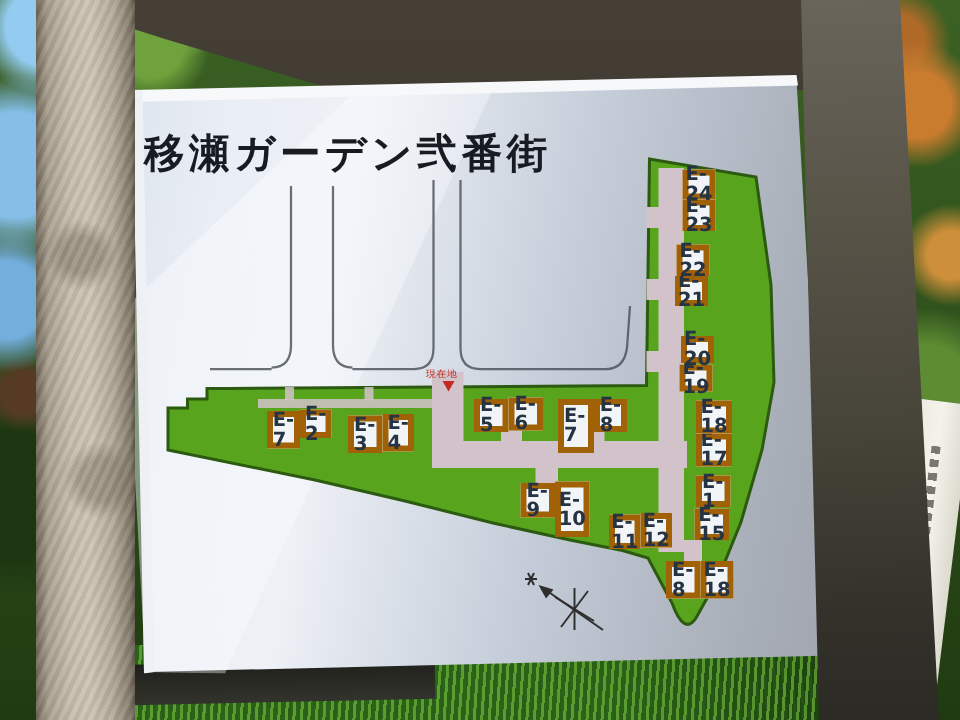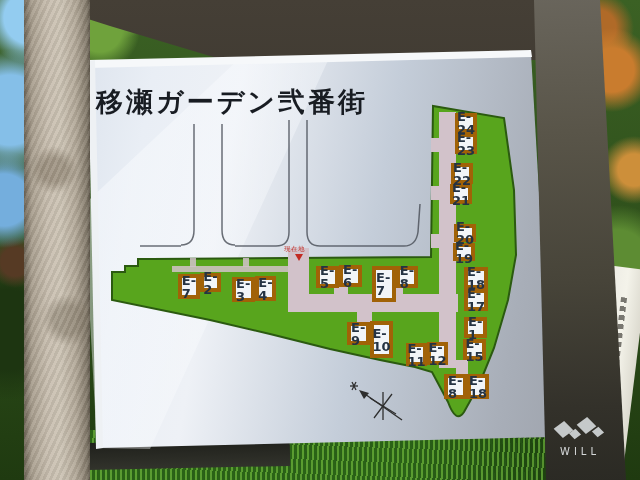--- a/index.html
+++ b/index.html
@@ -165,25 +165,16 @@
   <div class="bb" style="left:464px;top:289px;width:24px;height:22px">E-17</div>
   <div class="bb" style="left:464px;top:267px;width:24px;height:22px">E-18</div>
   <div class="bb" style="left:453px;top:243px;width:22px;height:18px">E-19</div>
   <div class="bb" style="left:454px;top:224px;width:22px;height:18px">E-20</div>
   <div class="bb" style="left:450px;top:184px;width:22px;height:20px">E-21</div>
   <div class="bb" style="left:451px;top:163px;width:22px;height:21px">E-22</div>
   <div class="bb" style="left:455px;top:133px;width:22px;height:21px">E-23</div>
   <div class="bb" style="left:455px;top:113px;width:22px;height:20px">E-24</div>
 
   <div class="post"></div>
-  <div class="watermark">
-    <span class="wm-logo">
-      <i class="wm-d1"></i>
-        <i class="wm-d2"></i>
-        <i class="wm-d3"></i>
-        <i class="wm-d4"></i>
-    </span>
-    <span class="wm-text">WILL</span>
-  </div>
 
   <div class="pillar"></div>
 
 </div>
 
 </body></html>

